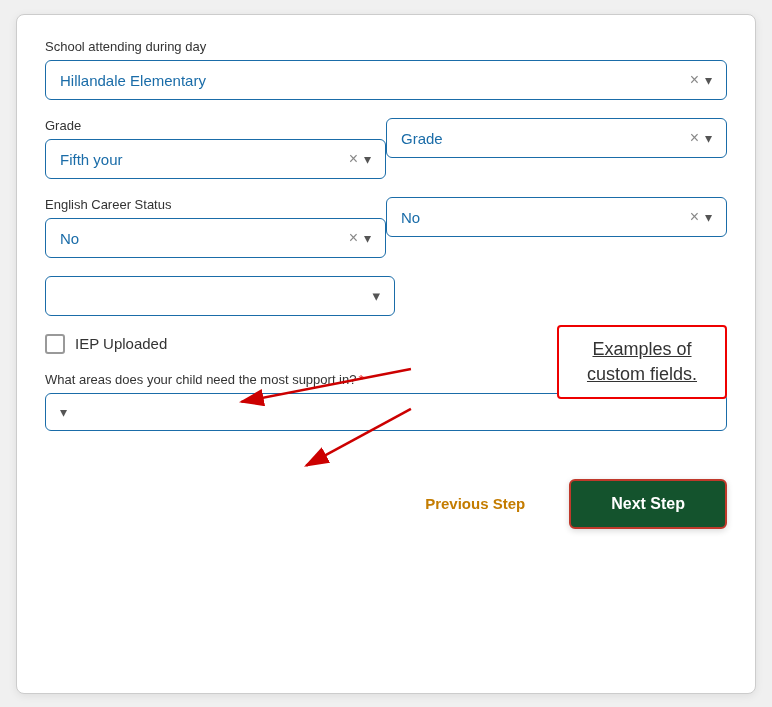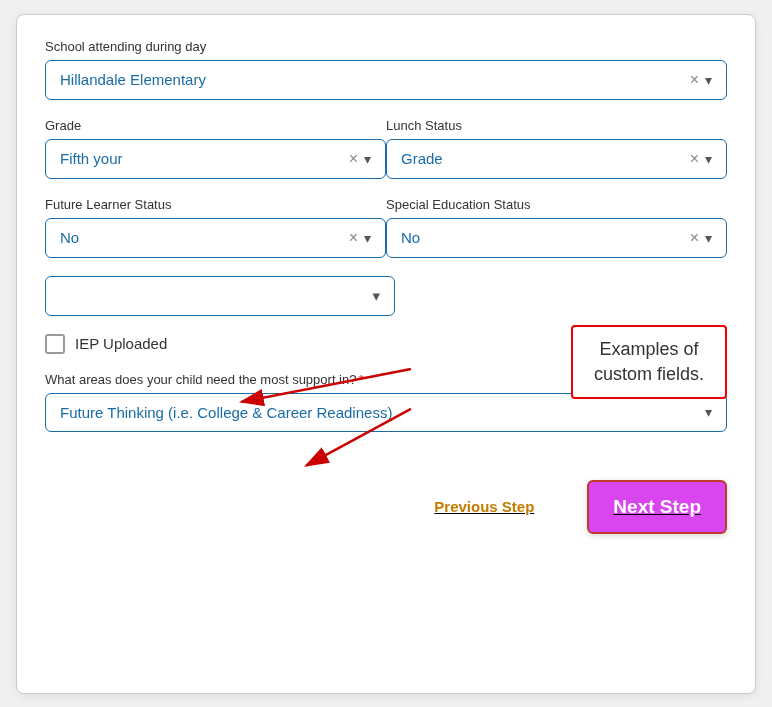--- a/index.html
+++ b/index.html
@@ -35,21 +35,21 @@
       color: #e00;
       margin-left: 2px;
     }
     .select-box {
       border: 1.5px solid #1a6ca8;
       border-radius: 6px;
       padding: 10px 14px;
       font-size: 15px;
       color: #1a6ca8;
       display: flex;
-      align-items: center;
+      align-items: flex-end;
       justify-content: space-between;
       cursor: pointer;
       background: #fff;
       width: 100%;
       user-select: none;
     }
     .select-box .select-value {
       flex: 1;
     }
     .select-box .select-icons {
@@ -108,61 +108,61 @@
       cursor: pointer;
     }
     .checkbox-label {
       font-size: 15px;
       color: #333;
     }
     .footer {
       display: flex;
       justify-content: flex-end;
       align-items: center;
-      gap: 37px;
+      gap: 28px;
       margin-top: 32px;
       padding-top: 16px;
-      text-decoration: underline;
     }
     .btn-prev {
       background: none;
       border: none;
       color: #c47c00;
       font-size: 15px;
       font-weight: 600;
       cursor: pointer;
       padding: 10px 16px;
     }
     .btn-next {
-      background: #d946ef;
+      background: #14532d;
       border: 2px solid #c0392b;
       border-radius: 6px;
       color: #fff;
-      font-size: 19px;
+      font-size: 16px;
       font-weight: 700;
       cursor: pointer;
-      padding: 14px 24px;
+      padding: 14px 40px;
       box-shadow: 0 2px 6px rgba(0,0,0,0.15);
     }
     
     .callout-box {
       position: absolute;
       border: 2px solid #e00;
       border-radius: 4px;
       background: #fff;
       padding: 10px 16px;
       font-size: 18px;
       font-weight: 500;
       color: #333;
       line-height: 1.4;
       right: 28px;
       top: 310px;
-      width: 156px;
+      width: 170px;
       text-align: center;
       z-index: 10;
+      text-decoration: underline;
     }
     
     .arrows-overlay {
       position: absolute;
       top: 0;
       left: 0;
       width: 100%;
       height: 100%;
       pointer-events: none;
       z-index: 9;
@@ -205,44 +205,42 @@
       <label class="field-label">Grade</label>
       <div class="select-box">
         <span class="select-value">Fifth your</span>
         <span class="select-icons">
           <span class="clear-icon">×</span>
           <span class="chevron-icon">▾</span>
         </span>
       </div>
     </div>
     <div class="field-group">
-      <label class="field-label">Lunch Status</label>
       <div class="select-box">
         <span class="select-value">Grade</span>
         <span class="select-icons">
           <span class="clear-icon">×</span>
           <span class="chevron-icon">▾</span>
         </span>
       </div>
     </div>
   </div>
 
   <div class="row-two">
     <div class="field-group">
-      <label class="field-label">Future Learner Status</label>
+      <label class="field-label">English Career Status</label>
       <div class="select-box">
         <span class="select-value">No</span>
         <span class="select-icons">
           <span class="clear-icon">×</span>
           <span class="chevron-icon">▾</span>
         </span>
       </div>
     </div>
     <div class="field-group">
-      <label class="field-label">Special Education Status</label>
       <div class="select-box">
         <span class="select-value">No</span>
         <span class="select-icons">
           <span class="clear-icon">×</span>
           <span class="chevron-icon">▾</span>
         </span>
       </div>
     </div>
   </div>
 
@@ -256,21 +254,20 @@
   <div class="checkbox-row">
     <div class="checkbox-box"></div>
     <span class="checkbox-label">IEP Uploaded</span>
   </div>
 
   <div class="field-group">
     <label class="field-label">
       <span>What areas does your child need the most support in?</span><span class="required">*</span>
     </label>
     <div class="select-box">
-      <span class="select-value">Future Thinking (i.e. College &amp; Career Readiness)</span>
       <span class="chevron-icon">▾</span>
     </div>
   </div>
 
   <div class="footer">
     <button class="btn-prev">Previous Step</button>
     <button class="btn-next">Next Step</button>
   </div>
 
 </div>

